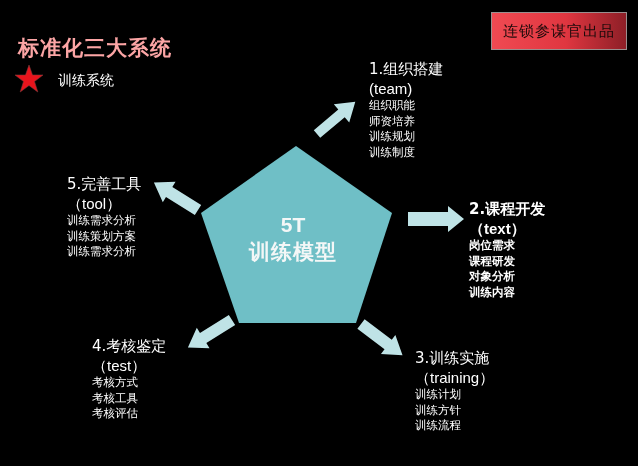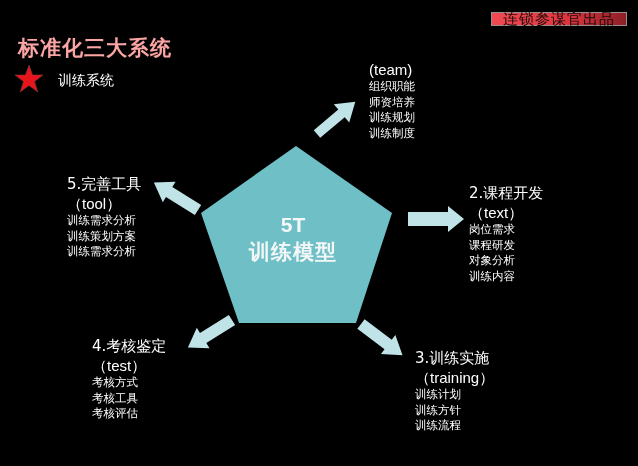--- a/index.html
+++ b/index.html
@@ -2,21 +2,21 @@
 <html><head>
 <meta charset="utf-8">
 <style>
   html, body { margin:0; padding:0; }
   body { width:638px; height:466px; background:#000; position:relative; overflow:hidden;
          font-family:"DejaVu Sans","Liberation Sans",sans-serif; color:#fff; }
   .abs { position:absolute; }
   .title { left:18px; top:34px; font-family:"DejaVu Serif","Liberation Serif",serif; font-size:21px; font-weight:bold; color:#fca5a5; letter-spacing:1px; }
   .subtitle { left:58px; top:72px; font-size:14px; color:#fff; }
   .star { left:14px; top:64px; width:30px; height:30px; }
-  .badge { left:491px; top:12px; width:136px; height:14px; border:1px solid #9a8f8f;
+  .badge { left:491px; top:12px; width:136px; height:38px; border:1px solid #9a8f8f;
            background:linear-gradient(90deg,#f04a52 0%,#e03640 55%,#8d1f27 100%);
            color:#1a0a0a; font-size:15px; display:flex; align-items:center; justify-content:center; letter-spacing:1px; box-sizing:border-box; }
   .diagram { left:0; top:0; width:638px; height:466px; }
   .center-label { left:230px; top:212px; width:126px; text-align:center; color:#f4f7f7; font-weight:bold; }
   .center-label .l1 { font-size:21px; line-height:26px; font-family:"Liberation Sans",sans-serif; }
   .center-label .l2 { font-size:21px; line-height:28px; letter-spacing:1px; }
   .node { color:#fff; }
   .node .head { font-size:15px; line-height:19px; }
   .node .eng { font-size:15px; line-height:19px; font-family:"Liberation Sans",sans-serif; }
   .node .item { font-size:11.5px; line-height:15.5px; }
@@ -55,28 +55,29 @@
     <polygon points="0,-6 34,-6 34,-12 52,0 34,12 34,6 0,6" fill="#bfe3e6"></polygon>
   </g>
 </svg>
 
 <div class="abs center-label">
   <div class="l1">5T</div>
   <div class="l2">训练模型</div>
 </div>
 
 <div class="abs node" style="left:369px; top:60px;">
+  <div class="head">1.组织搭建</div>
   <div class="eng">(team)</div>
   <div class="item">组织职能</div>
   <div class="item">师资培养</div>
   <div class="item">训练规划</div>
   <div class="item">训练制度</div>
 </div>
 
-<div class="abs node" style="left:469px; top:184px;">
+<div class="abs node" style="left:469px; top:200px;font-weight:bold;">
   <div class="head">2.课程开发</div>
   <div class="eng">（text）</div>
   <div class="item">岗位需求</div>
   <div class="item">课程研发</div>
   <div class="item">对象分析</div>
   <div class="item">训练内容</div>
 </div>
 
 <div class="abs node" style="left:415px; top:349px;">
   <div class="head">3.训练实施</div>

